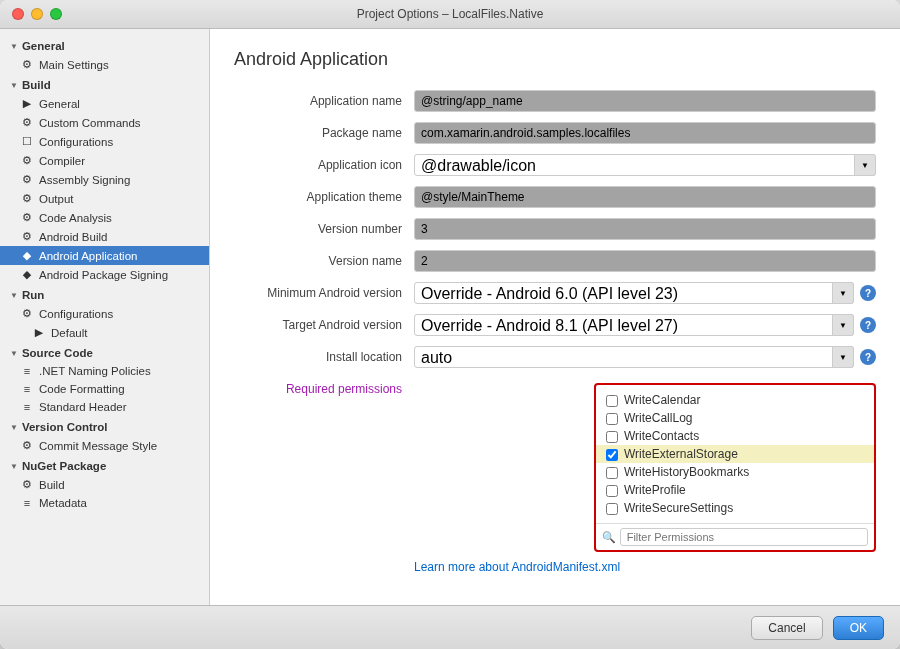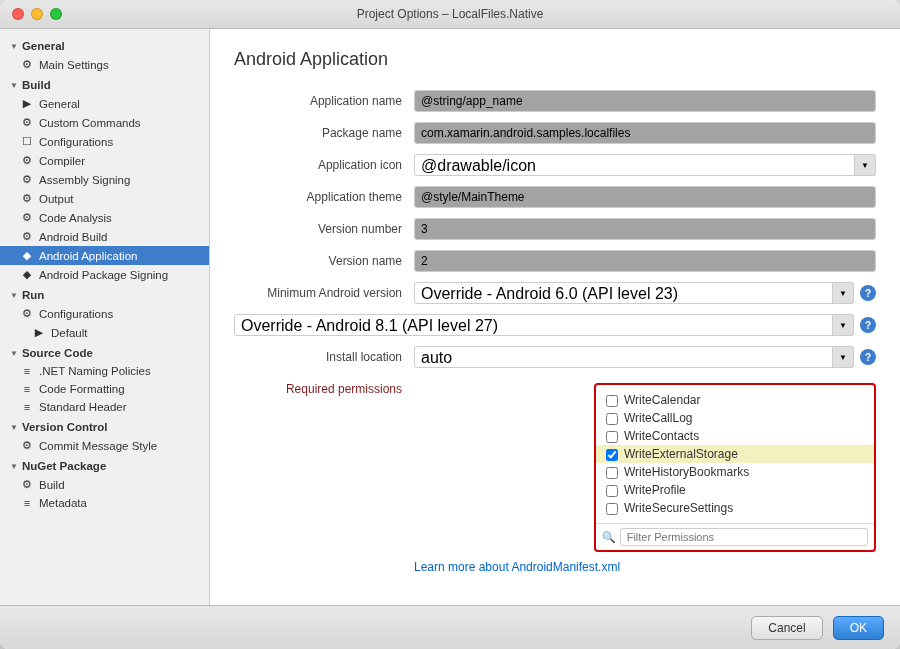--- a/index.html
+++ b/index.html
@@ -273,21 +273,21 @@
     .required-label-row {
       display: flex;
       align-items: flex-start;
       margin-top: 5px;
     }
     .form-label-top {
       width: 180px;
       text-align: right;
       padding-right: 12px;
       font-size: 12px;
-      color: #7f1d1d;
+      color: #a21caf;
       flex-shrink: 0;
       padding-top: 4px;
     }
   </style>
 </head>
 <body>
 
 <div class="window">
 
   <div class="titlebar">
@@ -474,20 +474,21 @@
           <select class="form-select">
             <option>Override - Android 6.0 (API level 23)</option>
           </select>
           <div class="select-arrow">▼</div>
         </div>
         <div class="help-icon">?</div>
       </div>
 
       
       <div class="form-row">
+        <label class="form-label">Target Android version</label>
         <div class="form-select-wrapper">
           <select class="form-select">
             <option>Override - Android 8.1 (API level 27)</option>
           </select>
           <div class="select-arrow">▼</div>
         </div>
         <div class="help-icon">?</div>
       </div>
 
       

